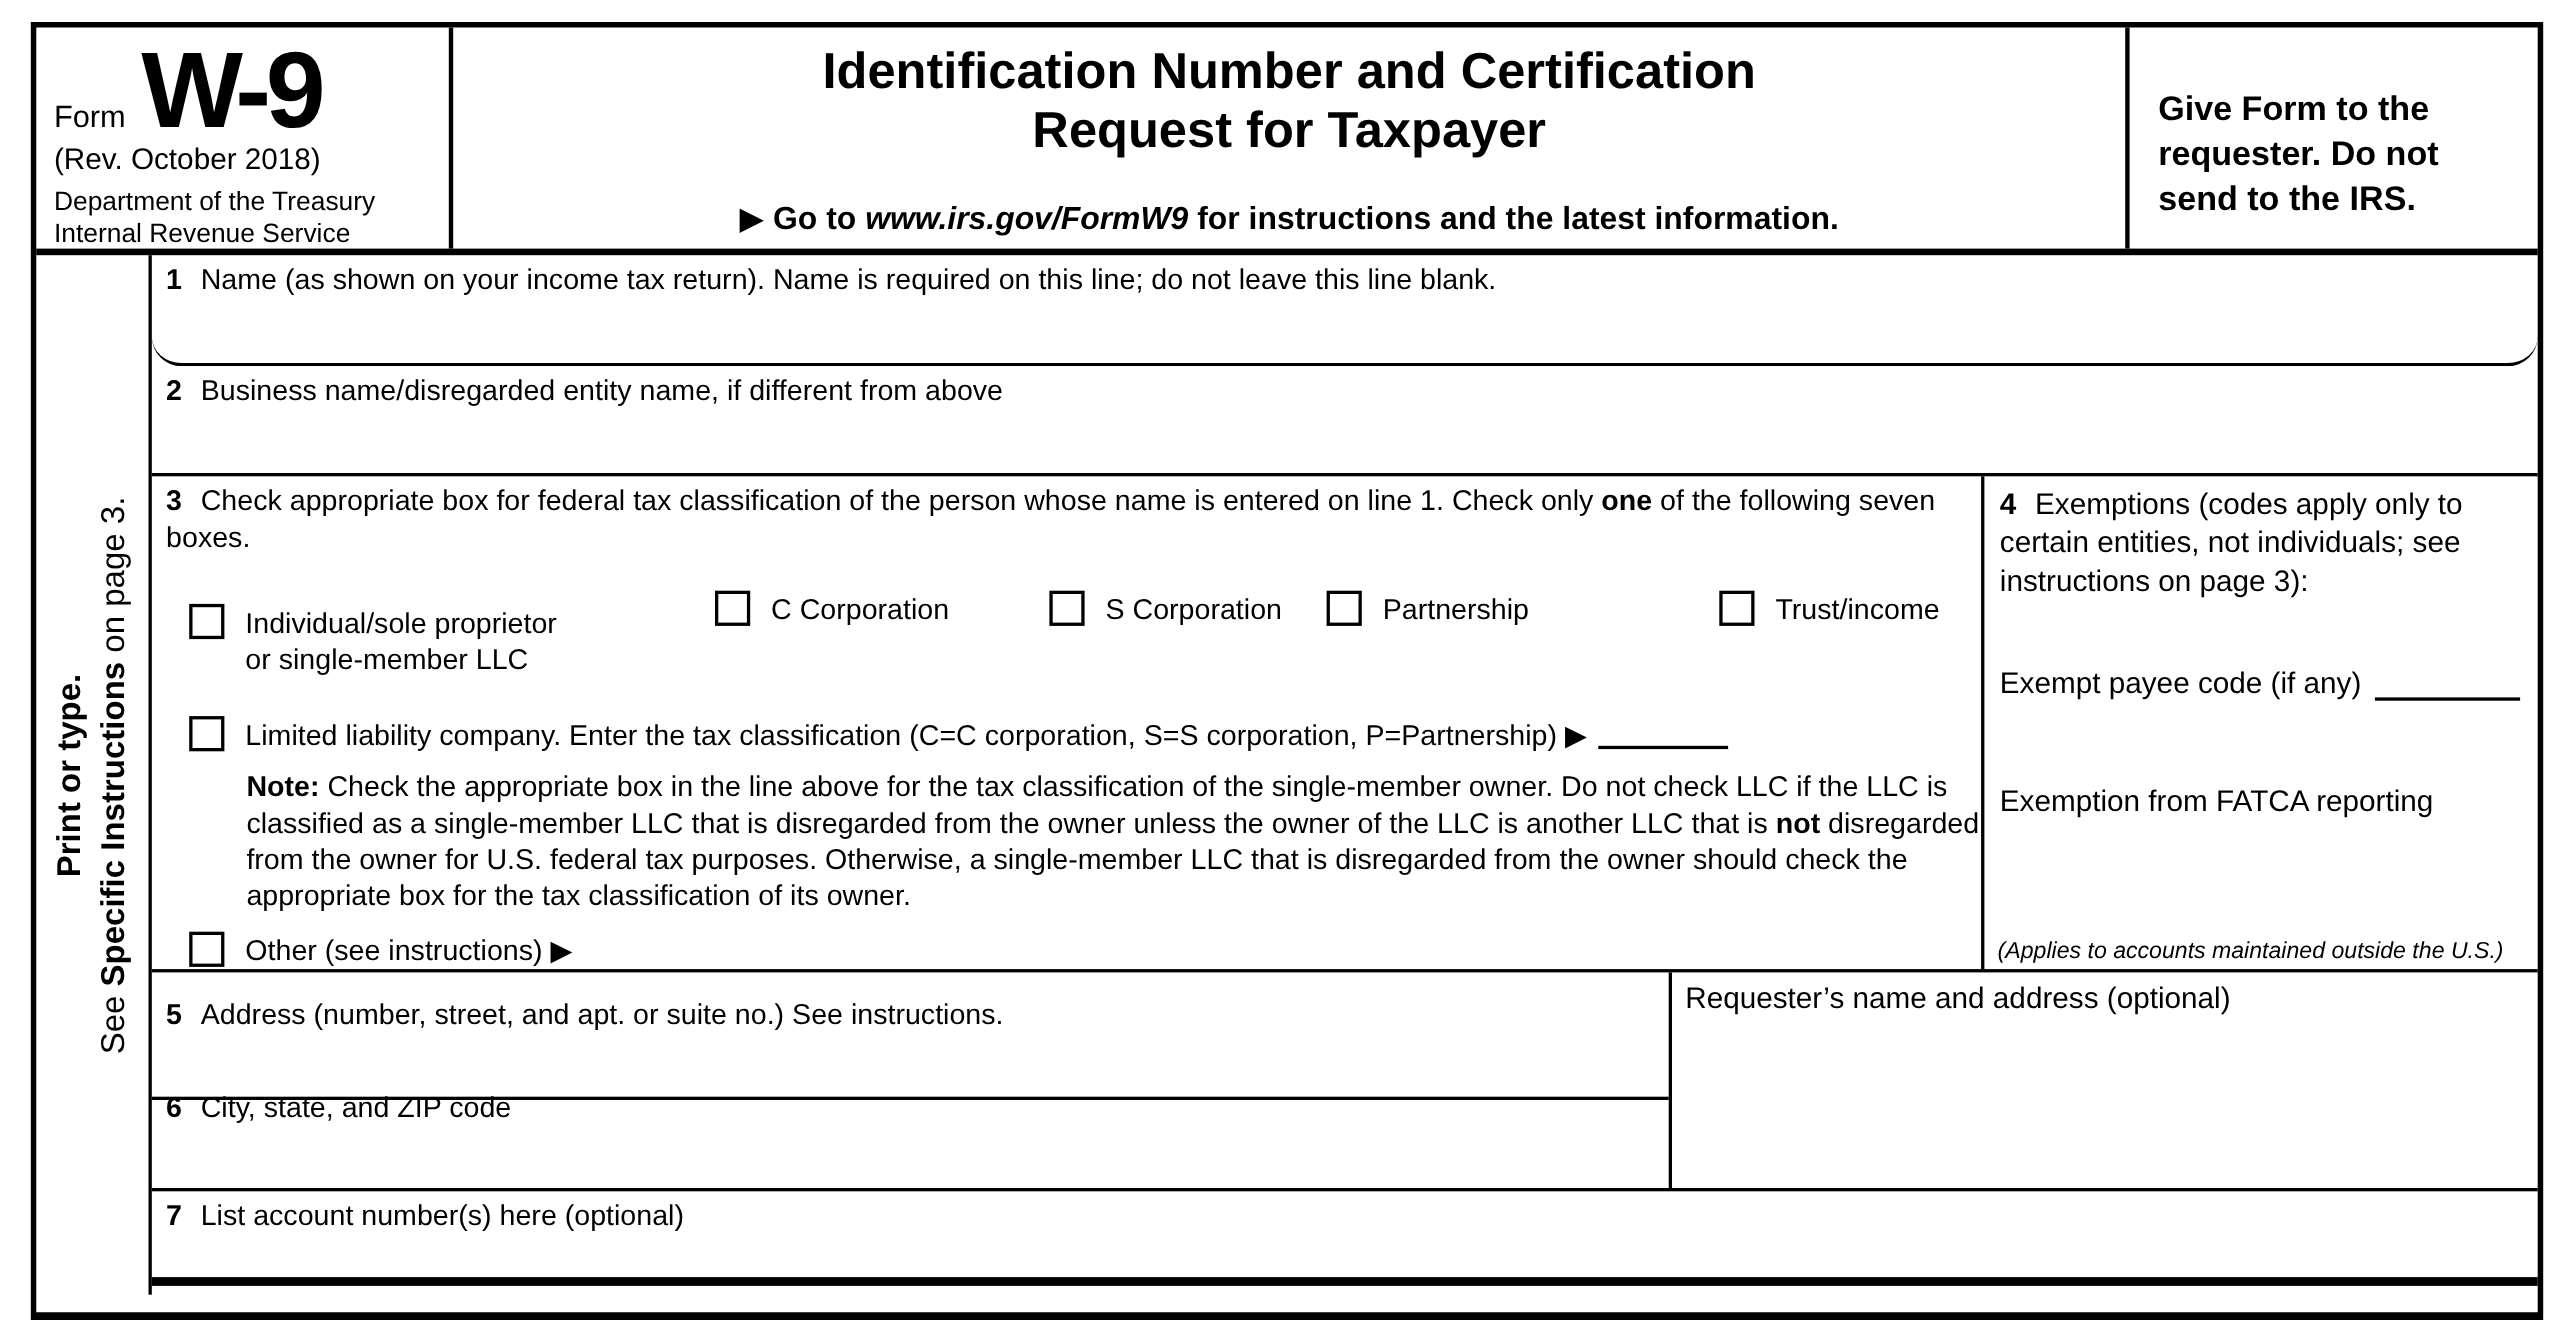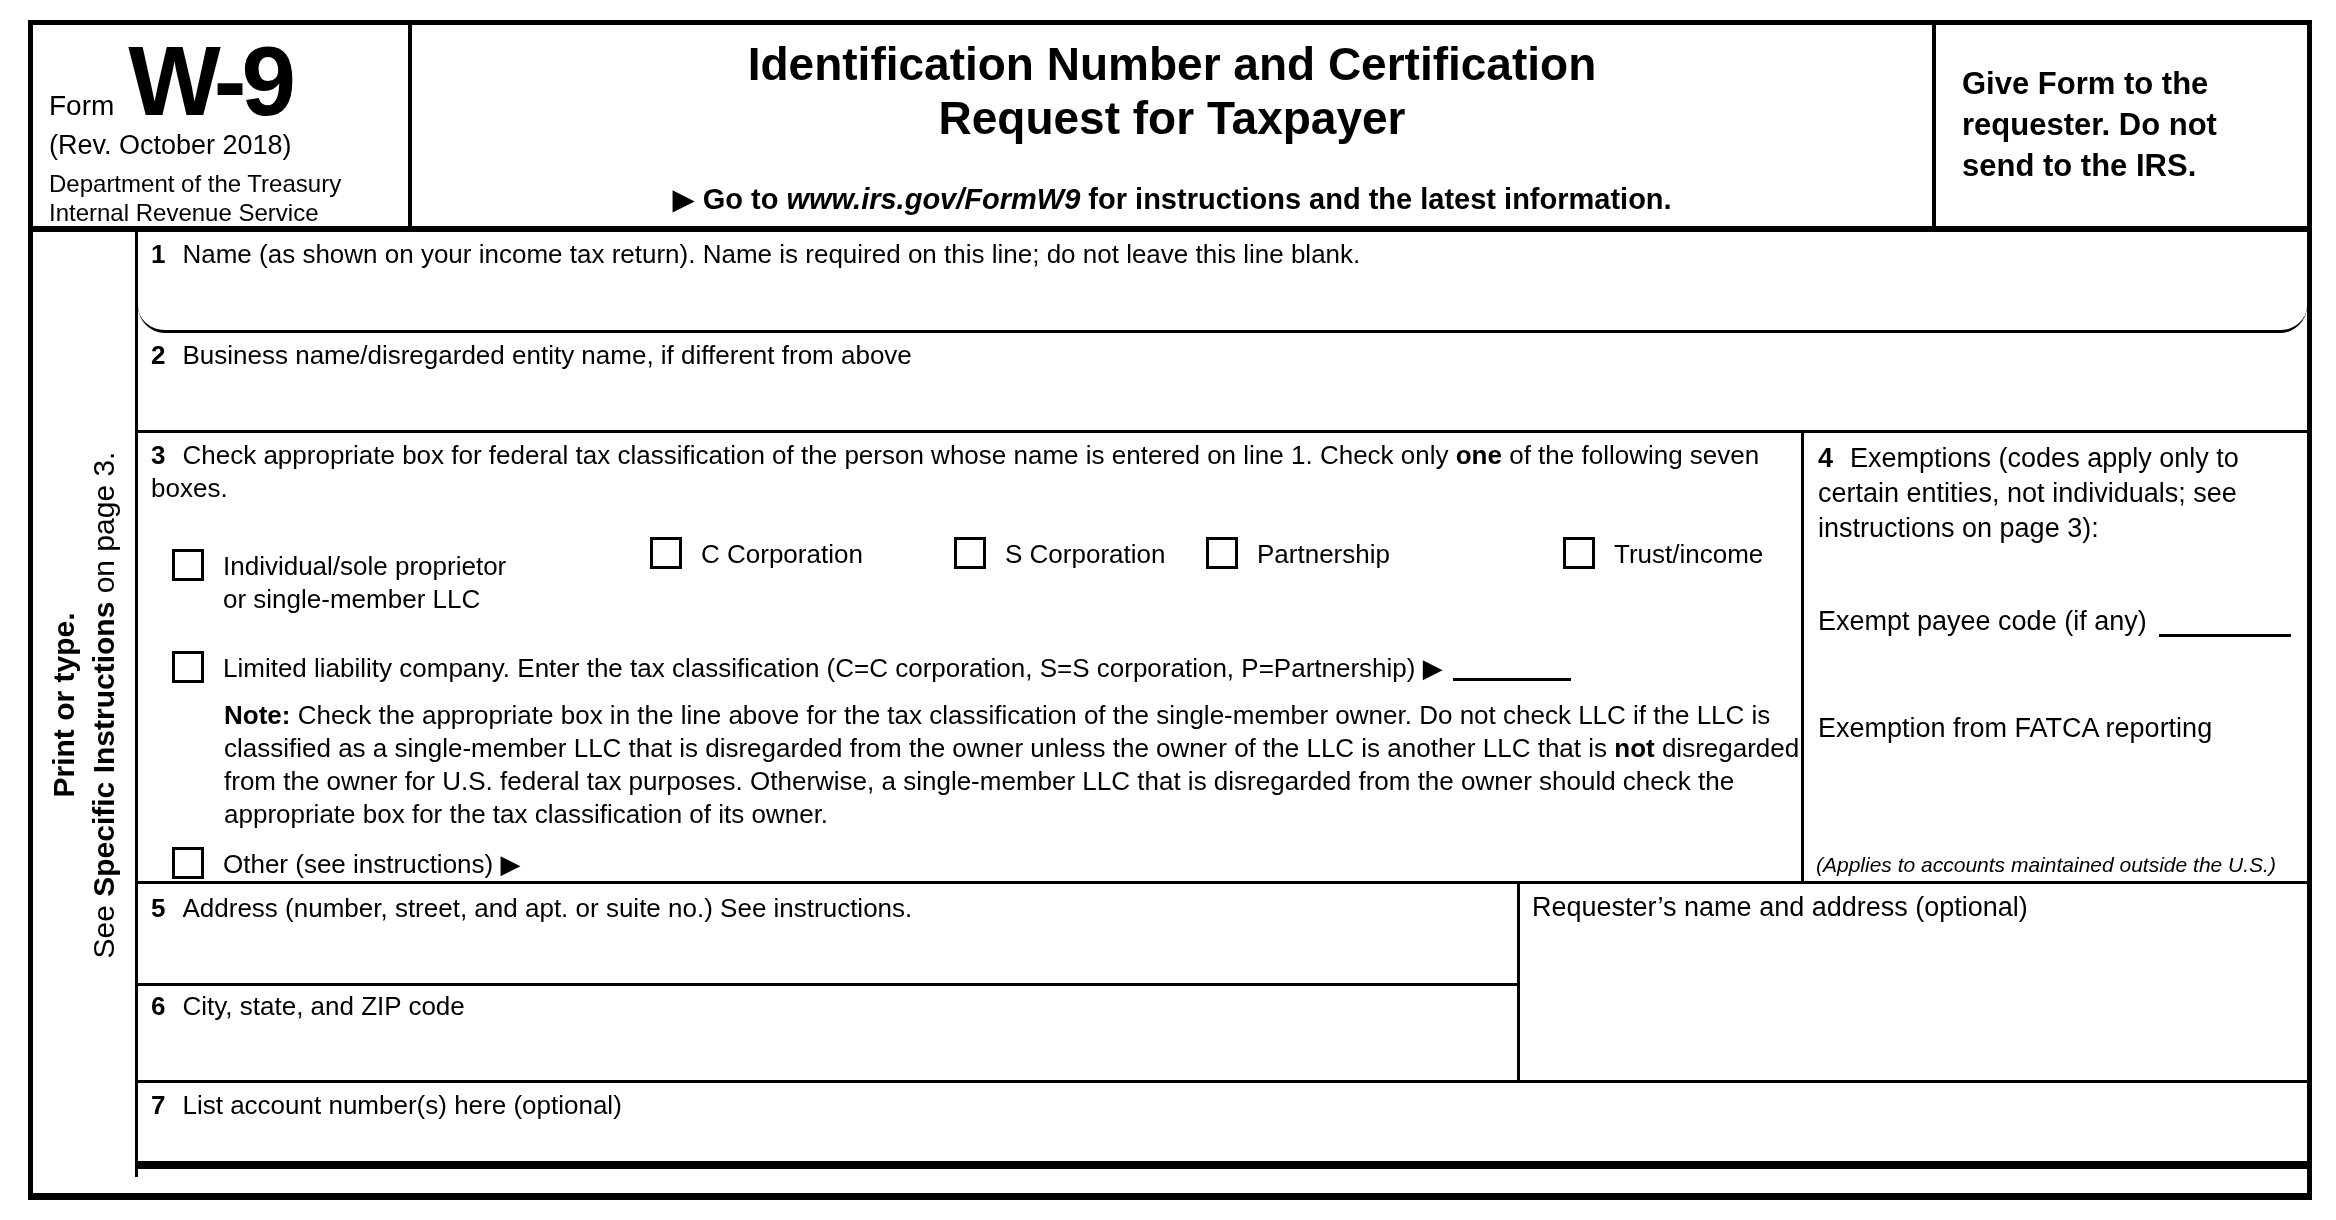--- a/index.html
+++ b/index.html
@@ -19,21 +19,21 @@
   .idrow { display:flex; align-items:baseline; }
   .form-word { font-size:28px; }
   .w9 { font-size:98px; font-weight:bold; letter-spacing:-5px; line-height:0.95; margin-left:14px; }
   .rev { font-size:27px; margin-top:2px; }
   .dept { font-size:24px; line-height:29px; margin-top:8px; }
   .h-center { position:absolute; left:375px; top:0; width:1528px; height:100%;
     border-left:4px solid #000; border-right:4px solid #000; text-align:center; }
   .title { font-size:46px; font-weight:bold; line-height:54px; padding-top:12px; }
   .goto { position:absolute; bottom:10px; left:0; width:100%; font-size:29px; font-weight:bold; }
   .goto .url { font-style:italic; }
-  .h-right { position:absolute; left:1903px; top:0; right:0; height:100%; padding:38px 0 16px 26px; }
+  .h-right { position:absolute; left:1903px; top:15px; right:0; height:100%; padding:38px 0 16px 26px; }
   .give { font-size:31px; font-weight:bold; line-height:41px; width:325px; }
   
   .sidebar { position:absolute; left:0; top:207px; width:105px; height:945px; border-right:3px solid #000; }
   .sidebar-inner { position:absolute; left:50%; top:50%; width:945px;
     transform:translate(-50%,-50%) rotate(-90deg); text-align:center;
     font-size:30px; line-height:40px; white-space:nowrap; }
   .sb1 { font-weight:bold; }
   
   .rows { position:absolute; left:105px; top:207px; right:0; }
   .row { position:relative; border-bottom:3px solid #000; }
@@ -58,21 +58,21 @@
   .otherrow { left:34px; top:414px; }
   
   .s4 { position:absolute; left:1663px; top:0; right:0; height:100%; border-left:3px solid #000; font-size:27px; }
   .p4 { position:absolute; left:14px; top:8px; width:482px; line-height:35px; }
   .exemptrow { position:absolute; left:14px; top:172px; right:16px; display:flex; align-items:flex-end; }
   .fill { flex:1 1 auto; border-bottom:3px solid #000; margin-left:12px; height:32px; }
   .fatca1 { position:absolute; left:14px; top:280px; }
   .fatcarow { position:absolute; left:14px; top:330px; right:16px; display:flex; align-items:flex-end; }
   .applies { position:absolute; left:12px; top:420px; right:8px; font-size:21px; font-style:italic; }
   
-  .r5 { position:absolute; left:0; top:2px; width:1379px; height:100px; border-bottom:3px solid #000; }
+  .r5 { position:absolute; left:0; top:16px; width:1379px; height:100px; border-bottom:3px solid #000; }
   .r6 { position:absolute; left:0; top:100px; width:1615px; height:96px; }
   .req { position:absolute; left:1379px; top:0; right:0; height:100%; border-left:3px solid #000; }
   .req .flabel { left:12px; top:8px; font-size:27px; }
 </style>
 </head>
 <body>
 
 <div class="page">
   <div class="form">
 

